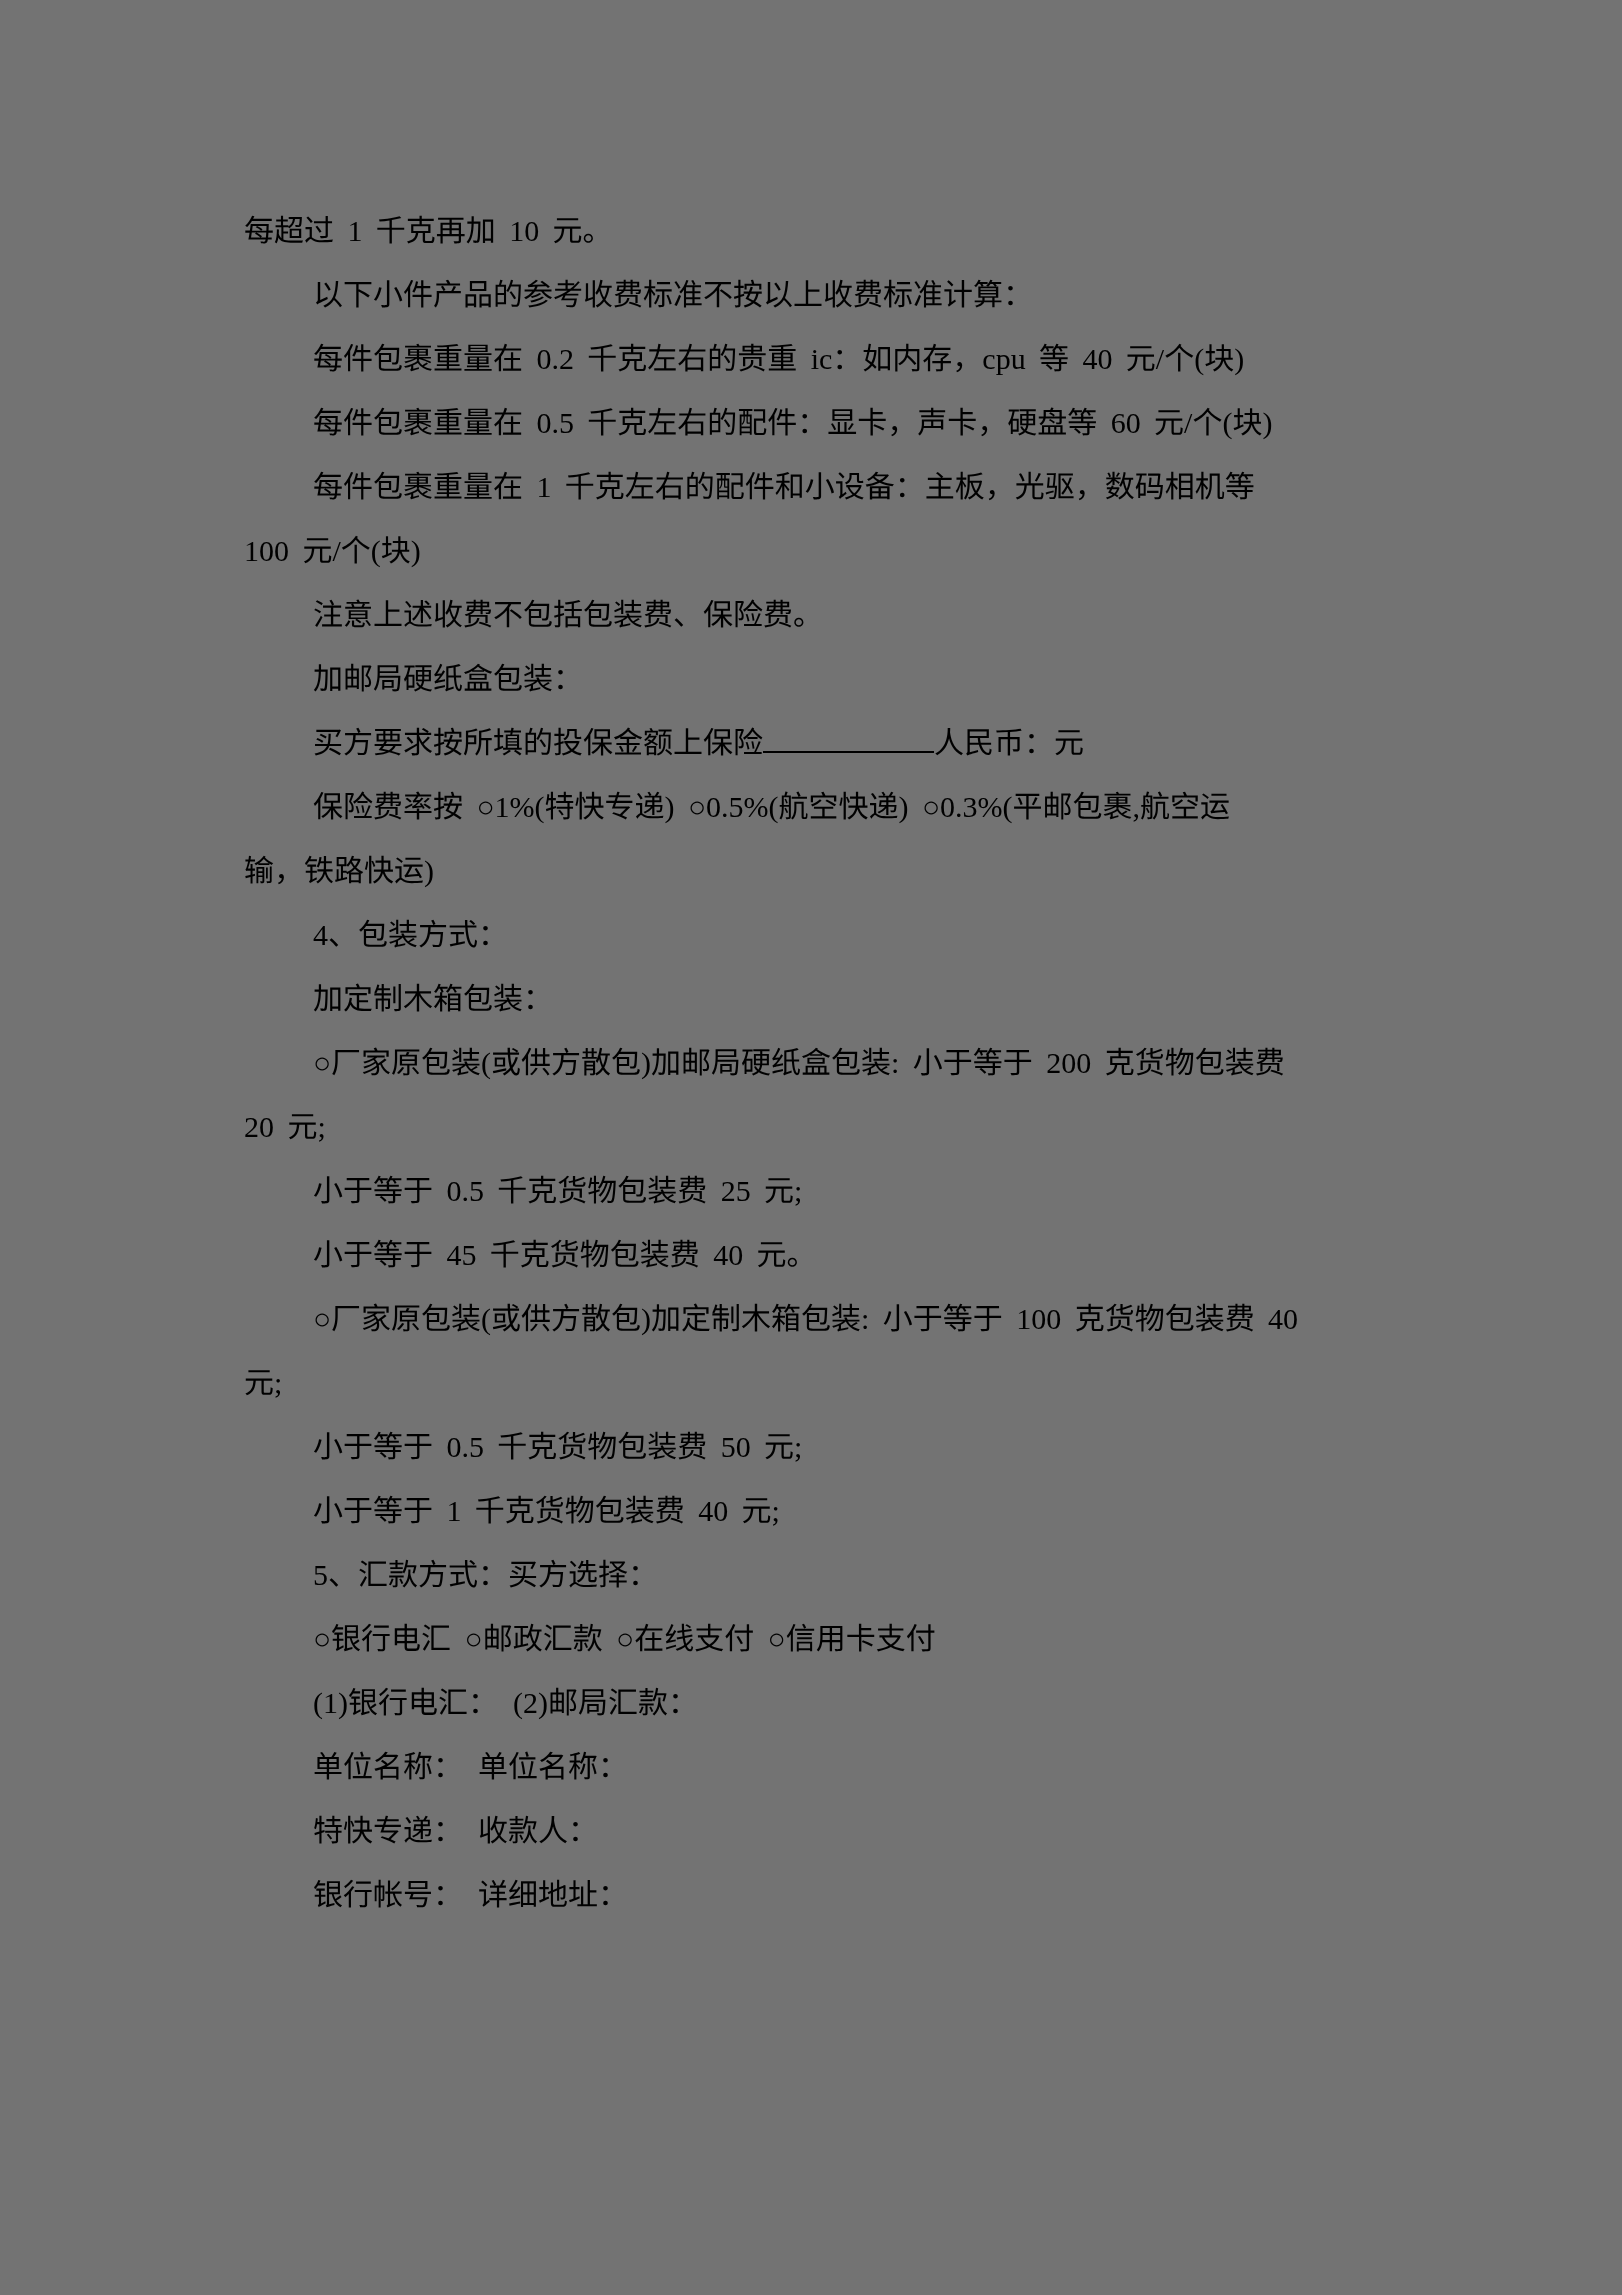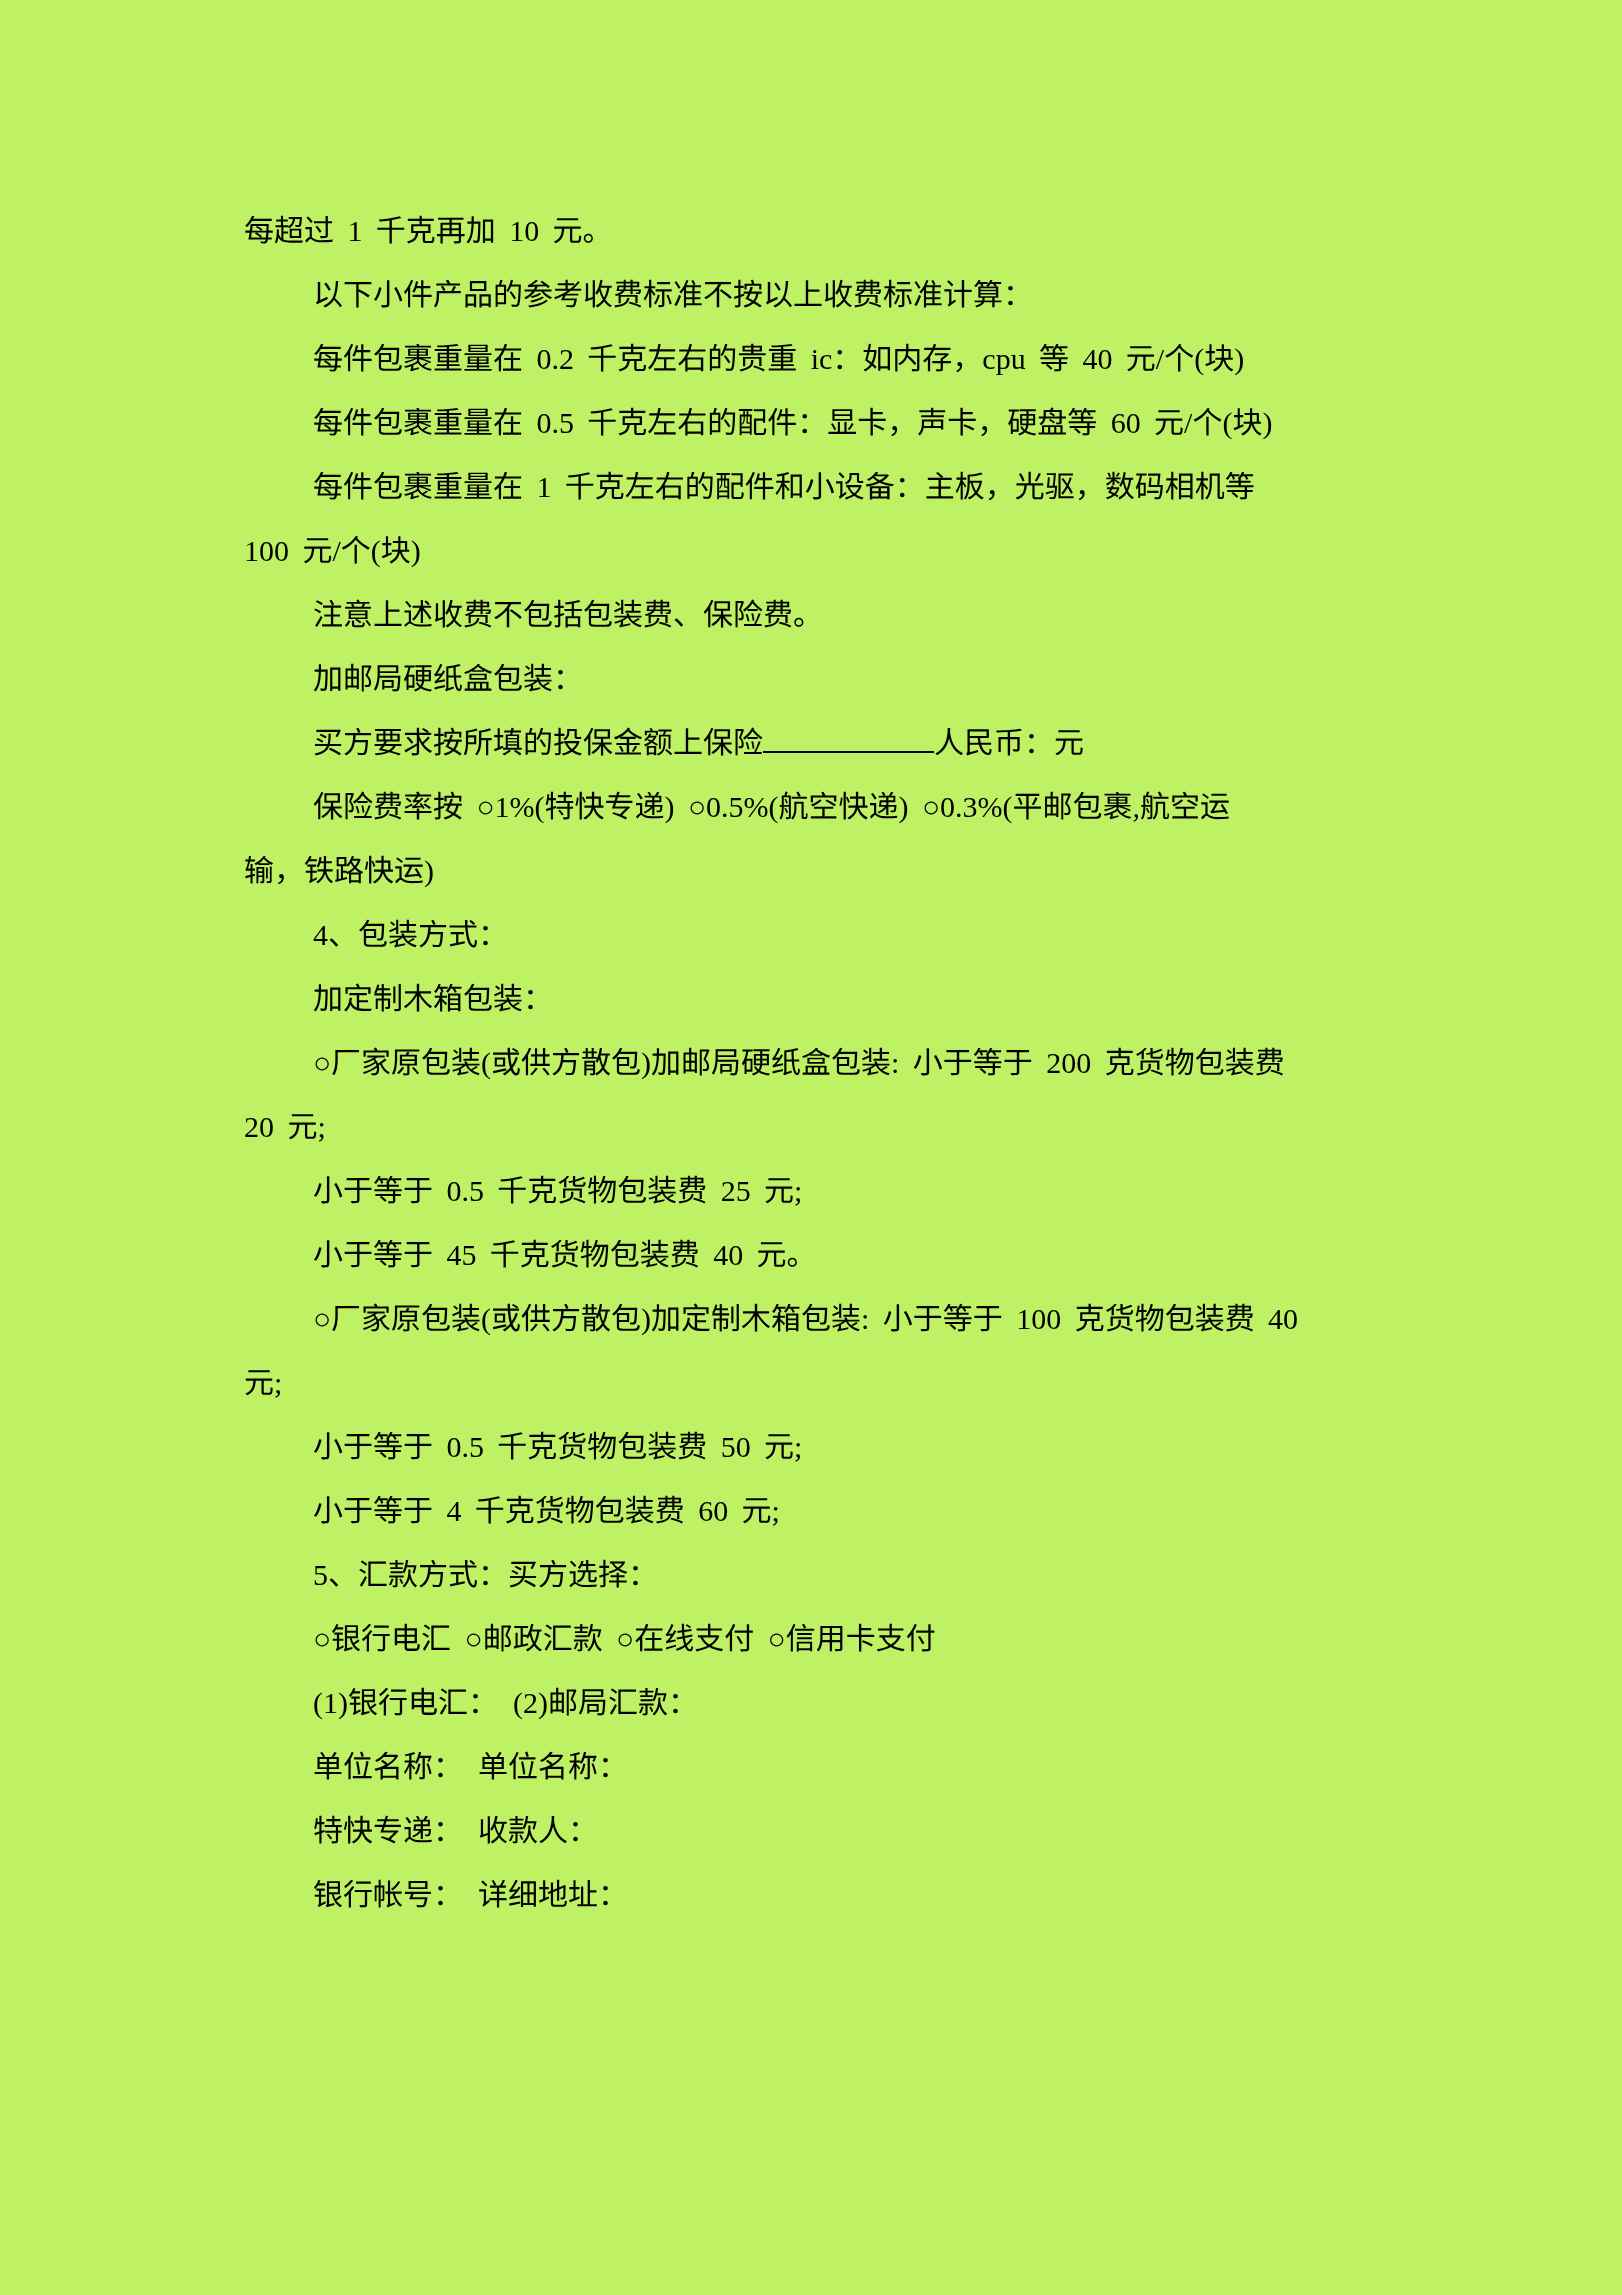--- a/index.html
+++ b/index.html
@@ -12,21 +12,21 @@
     height: 2295px;
     position: relative;
     overflow: hidden;
   }
   .page {
     position: absolute;
     left: 0;
     top: 0;
     width: 1623px;
     height: 2295px;
-    background: #bef264;
+    background: #737373;
   }
   .content {
     position: absolute;
     left: 244px;
     top: 199px;
     width: 1178px;
     font-family: "Liberation Serif", "DejaVu Serif", serif;
     color: #000000;
   }
   .ln {
@@ -64,21 +64,21 @@
     <div class="ln">输，铁路快运)</div>
     <div class="ln ind">4、包装方式：</div>
     <div class="ln ind">加定制木箱包装：</div>
     <div class="ln ind">○厂家原包装(或供方散包)加邮局硬纸盒包装: 小于等于 200 克货物包装费</div>
     <div class="ln">20 元;</div>
     <div class="ln ind">小于等于 0.5 千克货物包装费 25 元;</div>
     <div class="ln ind">小于等于 45 千克货物包装费 40 元。</div>
     <div class="ln ind">○厂家原包装(或供方散包)加定制木箱包装: 小于等于 100 克货物包装费 40</div>
     <div class="ln">元;</div>
     <div class="ln ind">小于等于 0.5 千克货物包装费 50 元;</div>
-    <div class="ln ind">小于等于 4 千克货物包装费 60 元;</div>
+    <div class="ln ind">小于等于 1 千克货物包装费 40 元;</div>
     <div class="ln ind">5、汇款方式：买方选择：</div>
     <div class="ln ind">○银行电汇 ○邮政汇款 ○在线支付 ○信用卡支付</div>
     <div class="ln ind">(1)银行电汇：　(2)邮局汇款：</div>
     <div class="ln ind">单位名称：　单位名称：</div>
     <div class="ln ind">特快专递：　收款人：</div>
     <div class="ln ind">银行帐号：　详细地址：</div>
   </div>
 </div>
 
 

